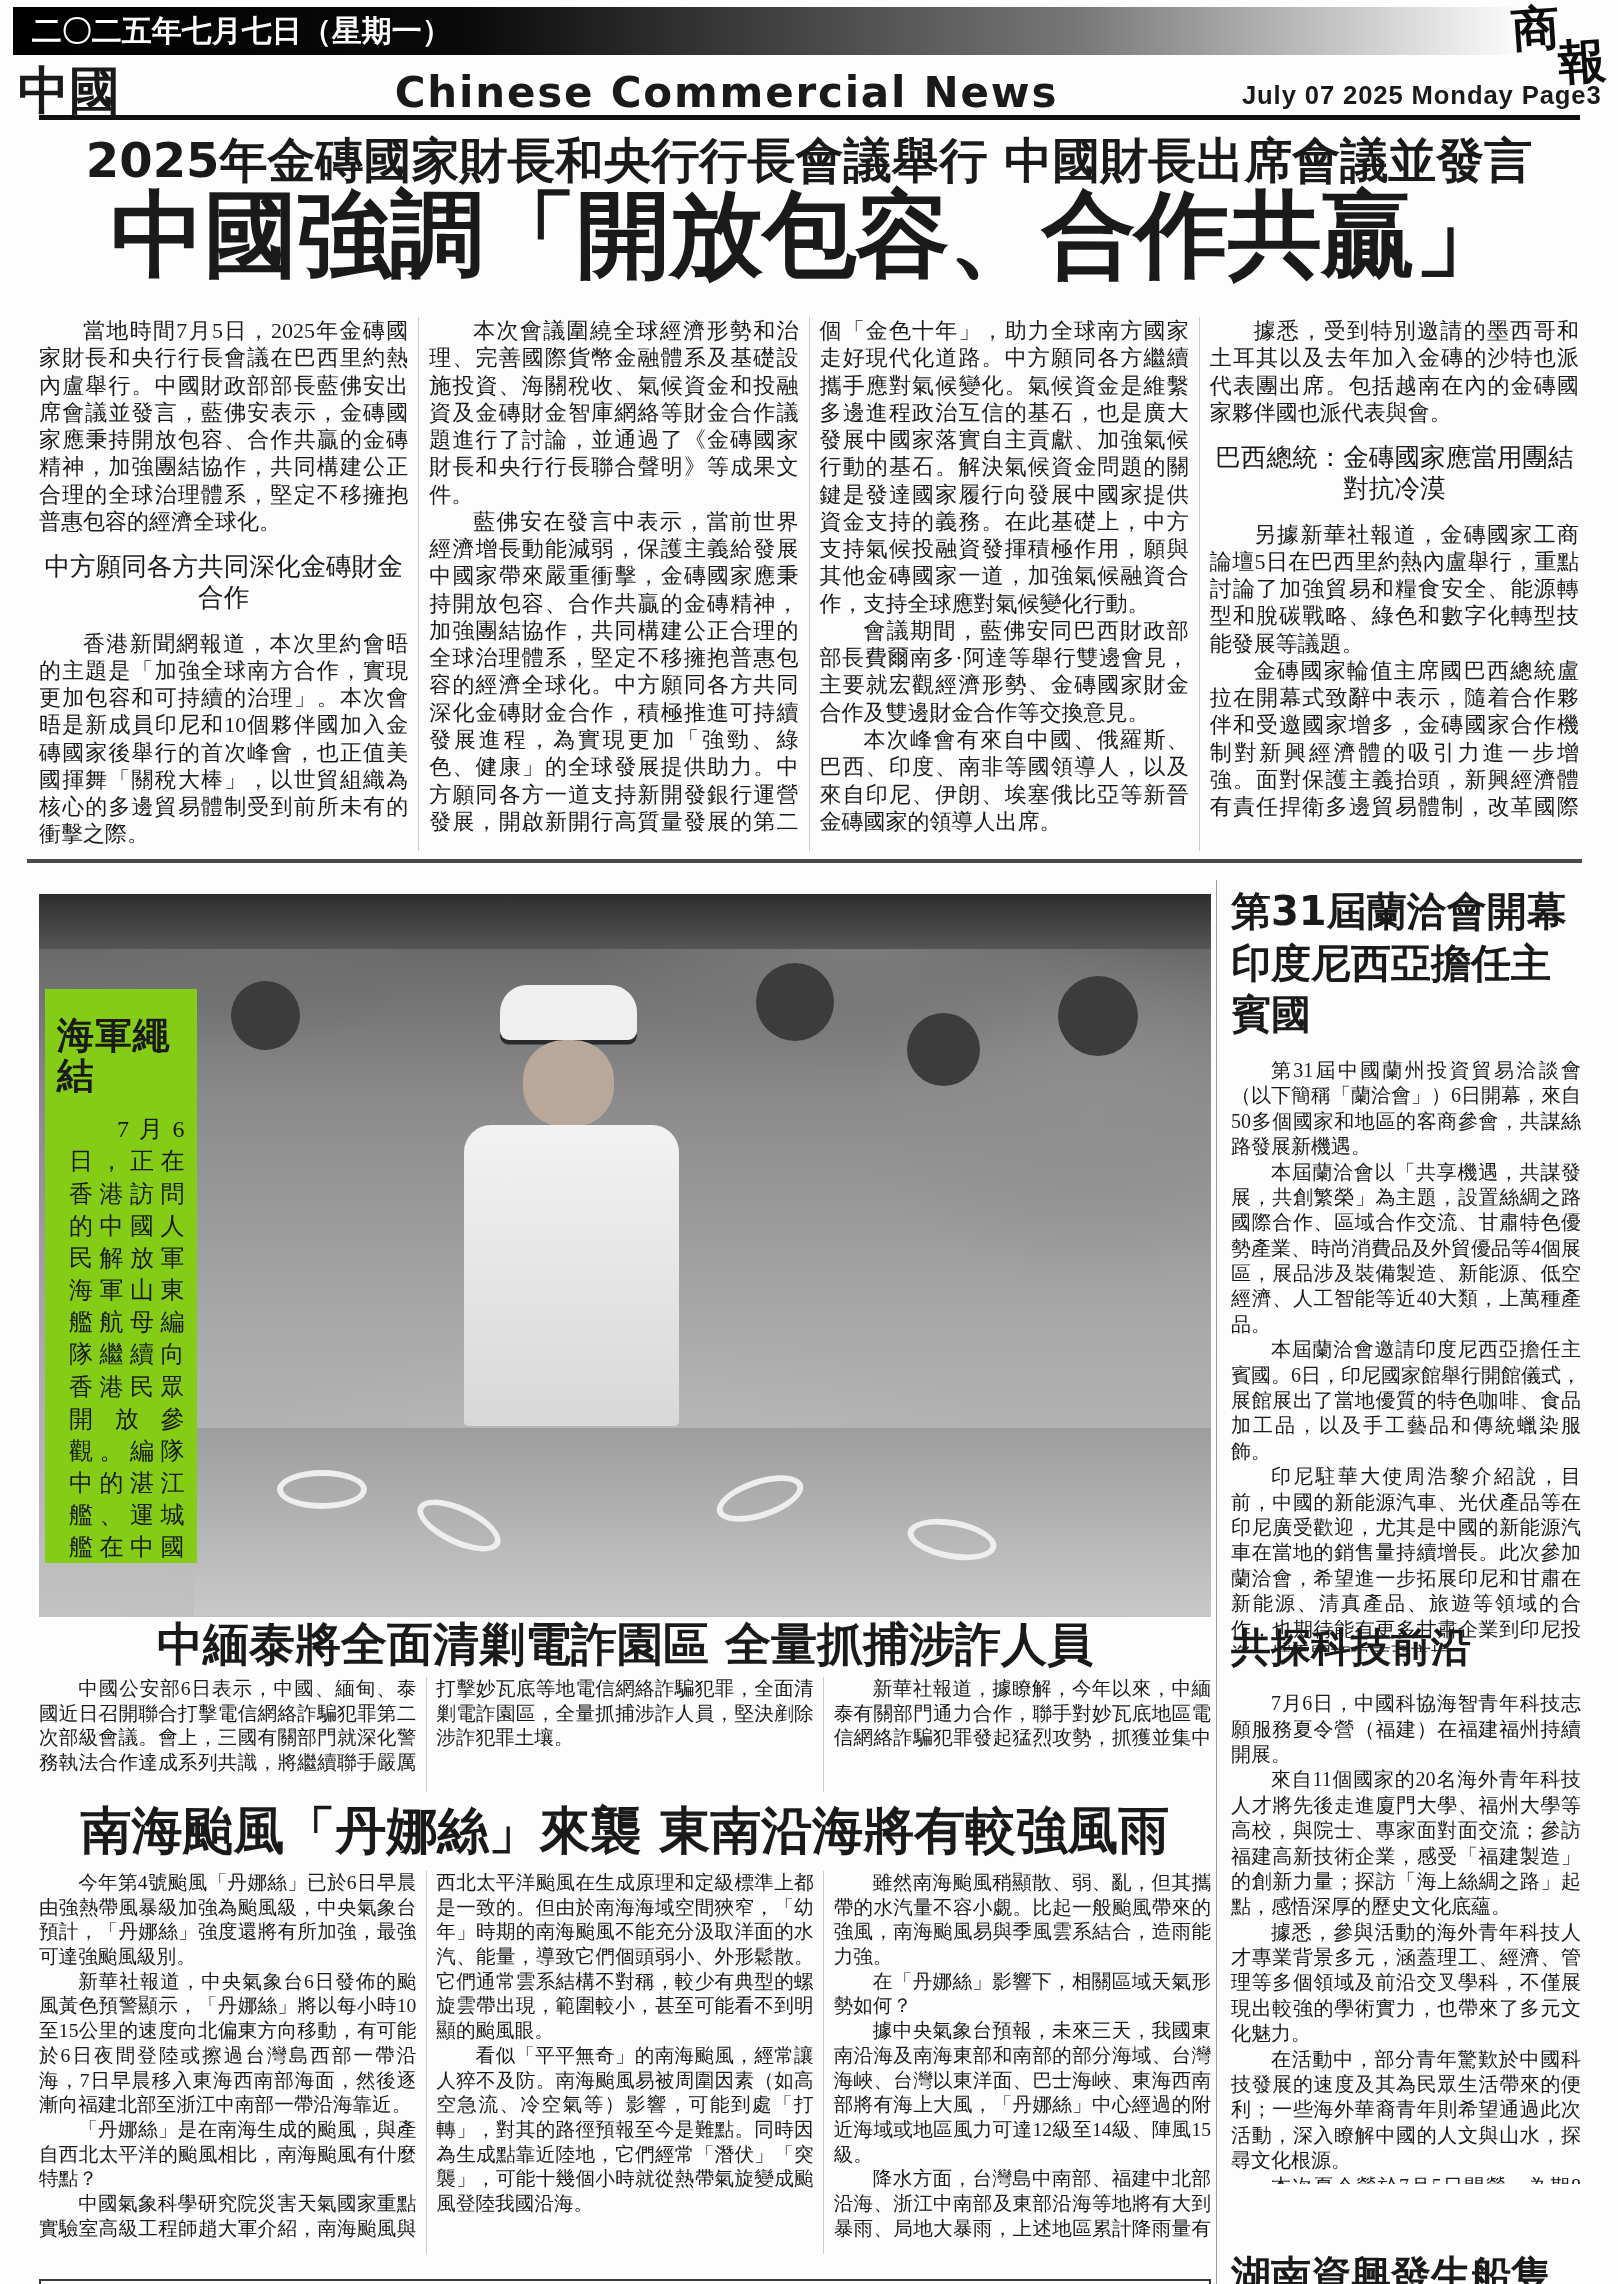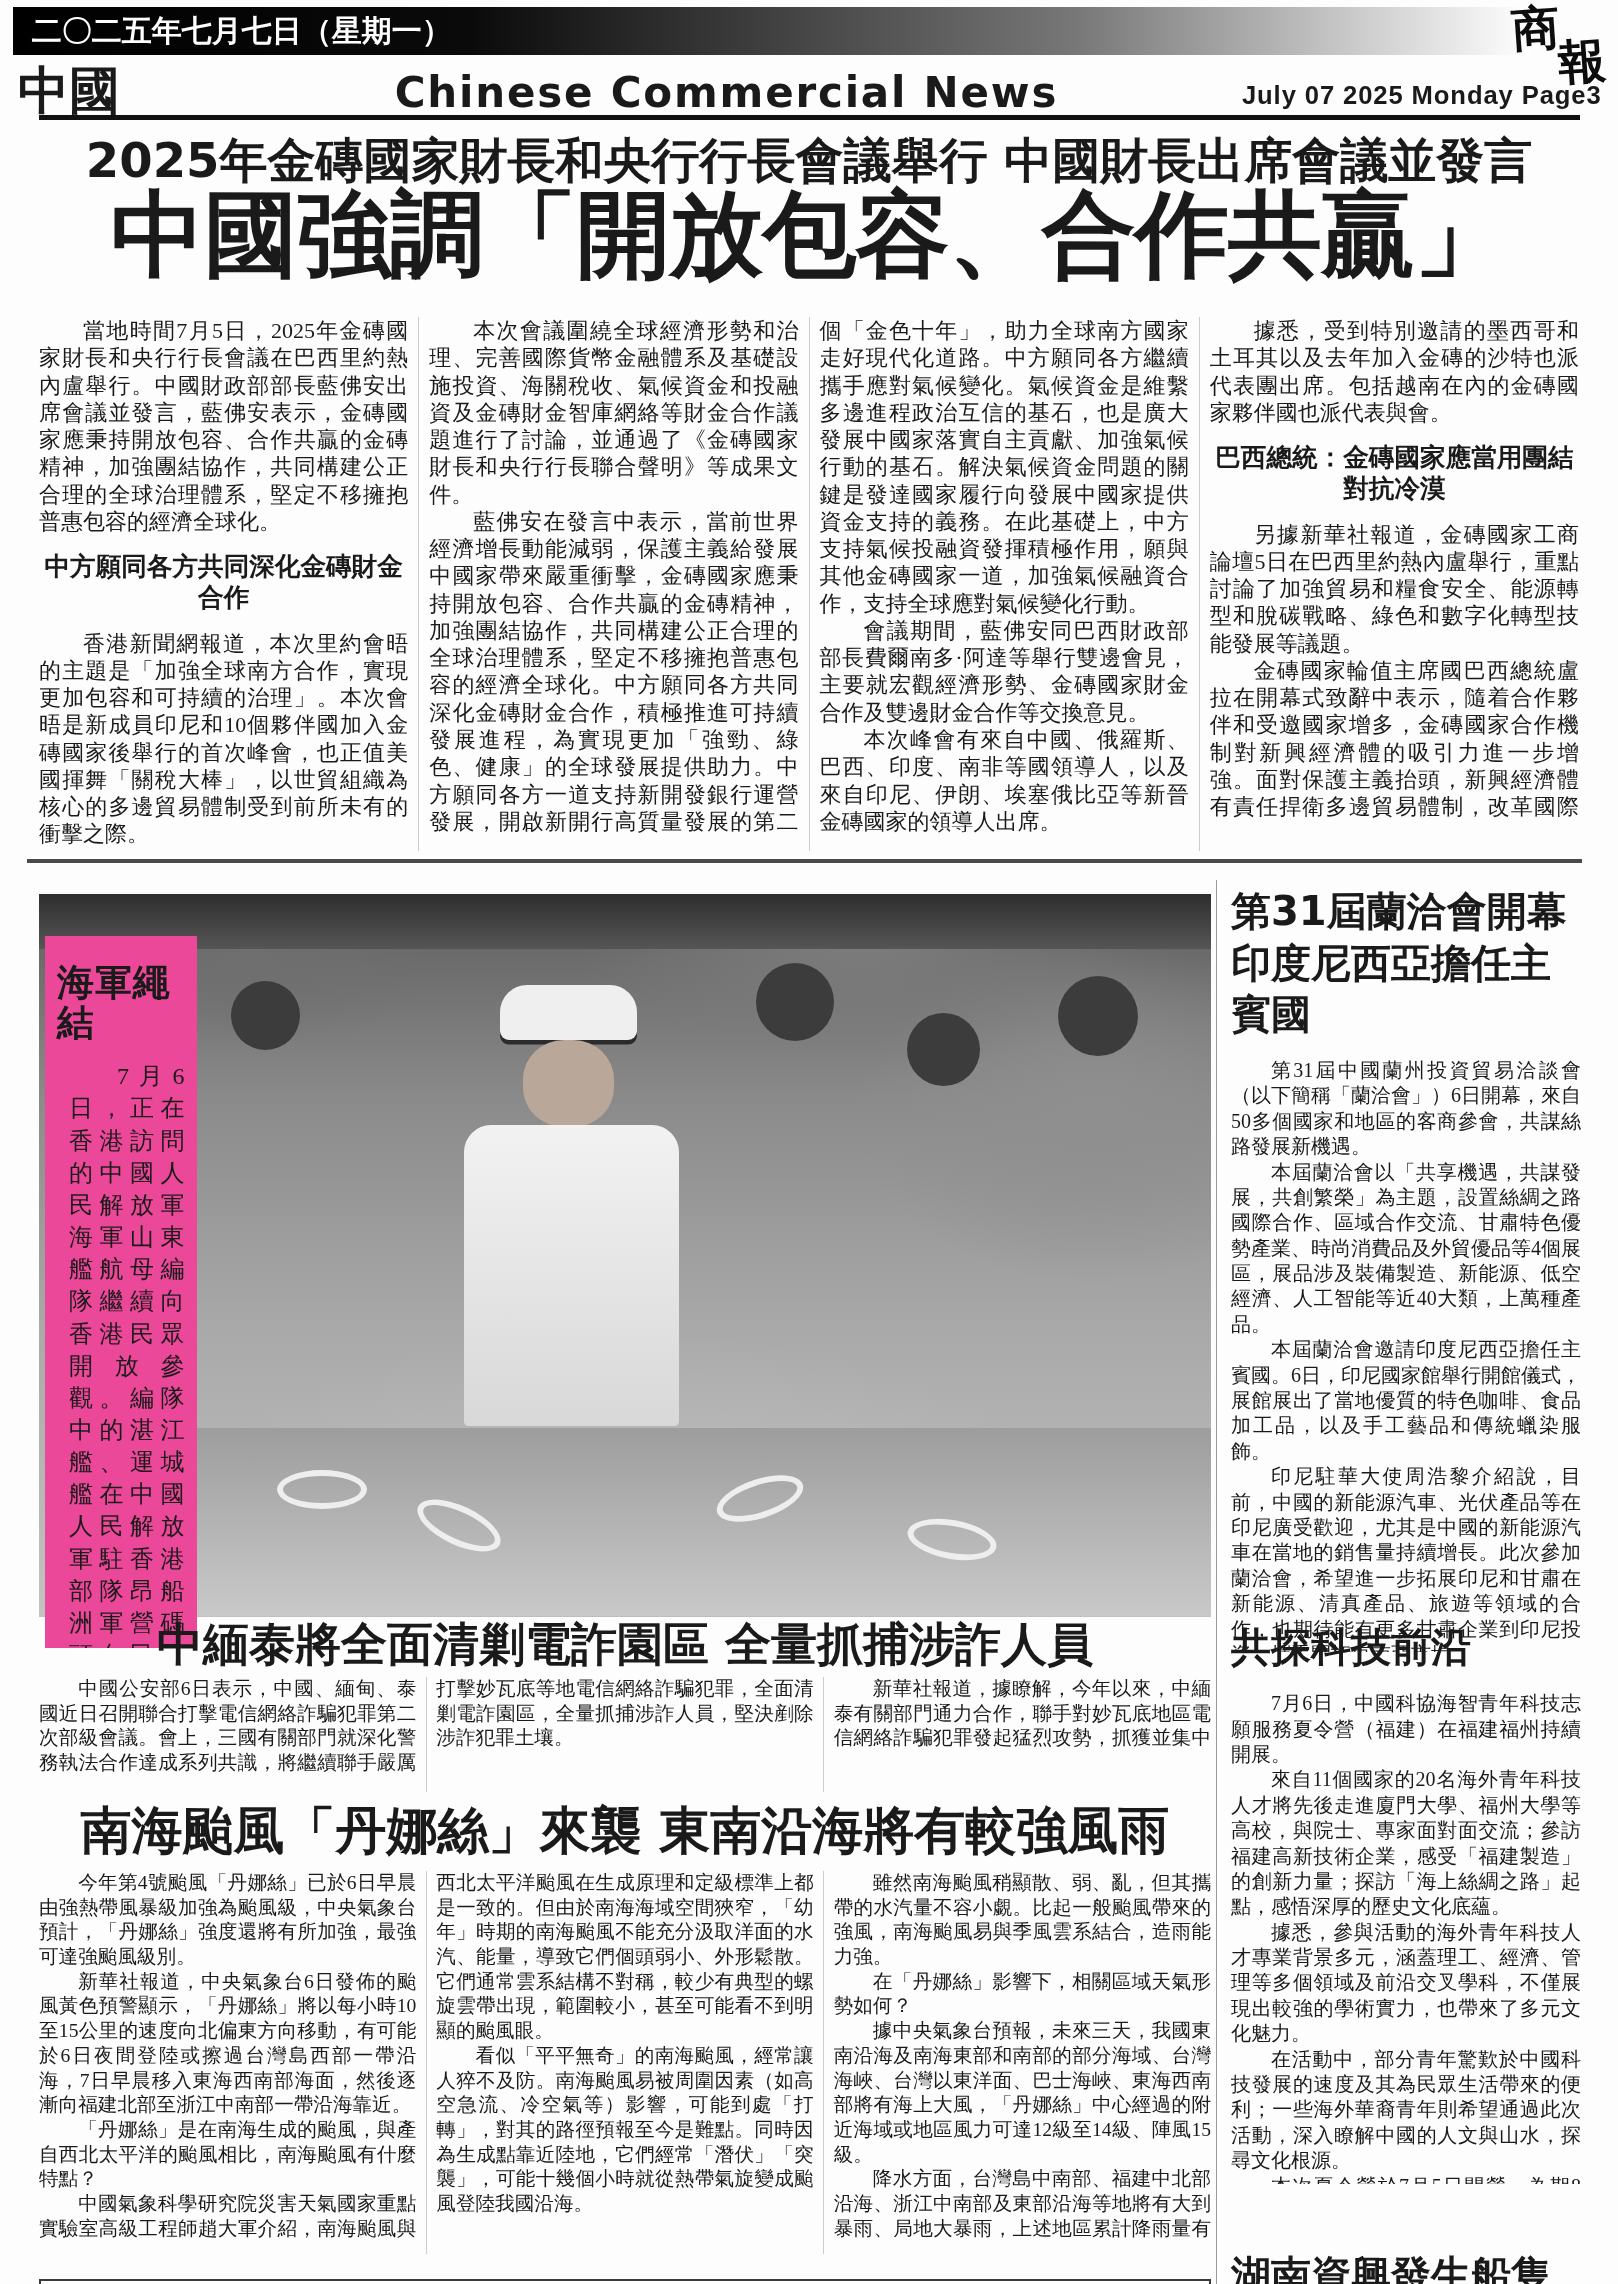--- a/index.html
+++ b/index.html
@@ -26,21 +26,21 @@
 
   
   .kicker{left:0;top:134px;width:1618px;text-align:center;
           font-family:"DejaVu Sans",sans-serif;font-weight:900;font-size:48px;line-height:1.1;}
   .main-hl{left:0;top:186px;width:1618px;text-align:center;
            font-family:"DejaVu Sans",sans-serif;font-weight:900;font-size:94px;line-height:1.05;letter-spacing:-0.9px;}
   .lead-body{left:39px;top:317px;width:1540px;height:534px;overflow:hidden;
              column-count:4;column-gap:21px;column-rule:0.9px solid #ccc;
              font-size:22px;line-height:1.24;text-align:justify;}
   .lead-body p, .mid-body p, .side-body p, .feat-body p{margin:0;text-indent:2em;text-align:justify;}
-  .it-h{font-family:"DejaVu Sans",sans-serif;font-weight:700;font-size:25.6px;text-align:center;
+  .it-h{font-family:"DejaVu Sans",sans-serif;font-weight:400;font-size:25.6px;text-align:center;
         margin:15.5px 0;text-indent:0 !important;}
   .rule-mid{left:26.5px;top:859px;width:1555px;height:3.7px;background:#4a4a4a;}
 
   
   .photo{left:39px;top:894px;width:1172px;height:723px;overflow:hidden;
          background:
            radial-gradient(283px 137px at 18% 8%, #6f6f6f 0%, rgba(0,0,0,0) 70%),
            radial-gradient(411px 192px at 70% 6%, #7d7d7d 0%, rgba(0,0,0,0) 70%),
            radial-gradient(320px 228px at 90% 30%, #8f8f8f 0%, rgba(0,0,0,0) 75%),
            radial-gradient(640px 320px at 50% 96%, #bdbdbd 0%, rgba(0,0,0,0) 80%),
@@ -48,21 +48,21 @@
   .ph-canopy{left:0;top:0;width:100%;height:55px;background:linear-gradient(#2e2e2e,#555);position:absolute;}
   .ph-cap{position:absolute;left:461px;top:91px;width:137px;height:55px;border-radius:27px 27px 9px 9px;background:#efefef;box-shadow:0 4.6px 0 #2b2b2b;}
   .ph-face{position:absolute;left:484px;top:146px;width:91px;height:87px;border-radius:45%;background:#b9a89a;}
   .ph-torso{position:absolute;left:425px;top:231px;width:215px;height:301px;border-radius:27px 27px 4.6px 4.6px;
             background:linear-gradient(180deg,#f2f2f2,#d8d8d8);}
   .ph-head{position:absolute;border-radius:50%;background:#3c3c3c;}
   .ph-table{position:absolute;left:155px;top:534px;width:1017px;height:188px;
             background:linear-gradient(180deg,#9d9d9d,#c9c9c9);}
   .ph-rope{position:absolute;width:78px;height:27px;border:6.4px solid #eee;border-radius:50%;background:transparent;}
 
-  .caption{left:45px;top:936px;width:152px;height:712px;background:#ec4899;box-sizing:border-box;
+  .caption{left:45px;top:989px;width:152px;height:574px;background:#84cc16;box-sizing:border-box;
            padding:26.5px 12px 13.7px 12px;overflow:hidden;}
   .cap-title{font-family:"DejaVu Sans",sans-serif;font-weight:900;font-size:37px;line-height:1.1;letter-spacing:0.9px;margin-bottom:16.4px;}
   .cap-text{font-size:24px;line-height:1.34;text-align:justify;letter-spacing:0.5px;margin-left:12px;}
   .cap-text p{margin:0;text-indent:2em;}
   .cap-credit{margin-top:12px;text-align:right;font-family:"DejaVu Sans",sans-serif;font-weight:900;font-size:18px;}
 
   
   .fraud-hl{left:39px;top:1621px;width:1172px;text-align:center;
             font-family:"DejaVu Sans",sans-serif;font-weight:900;font-size:46px;line-height:1;}
   .mid-body{font-size:19.6px;line-height:1.26;overflow:hidden;column-gap:20px;column-rule:0.9px solid #ccc;}

